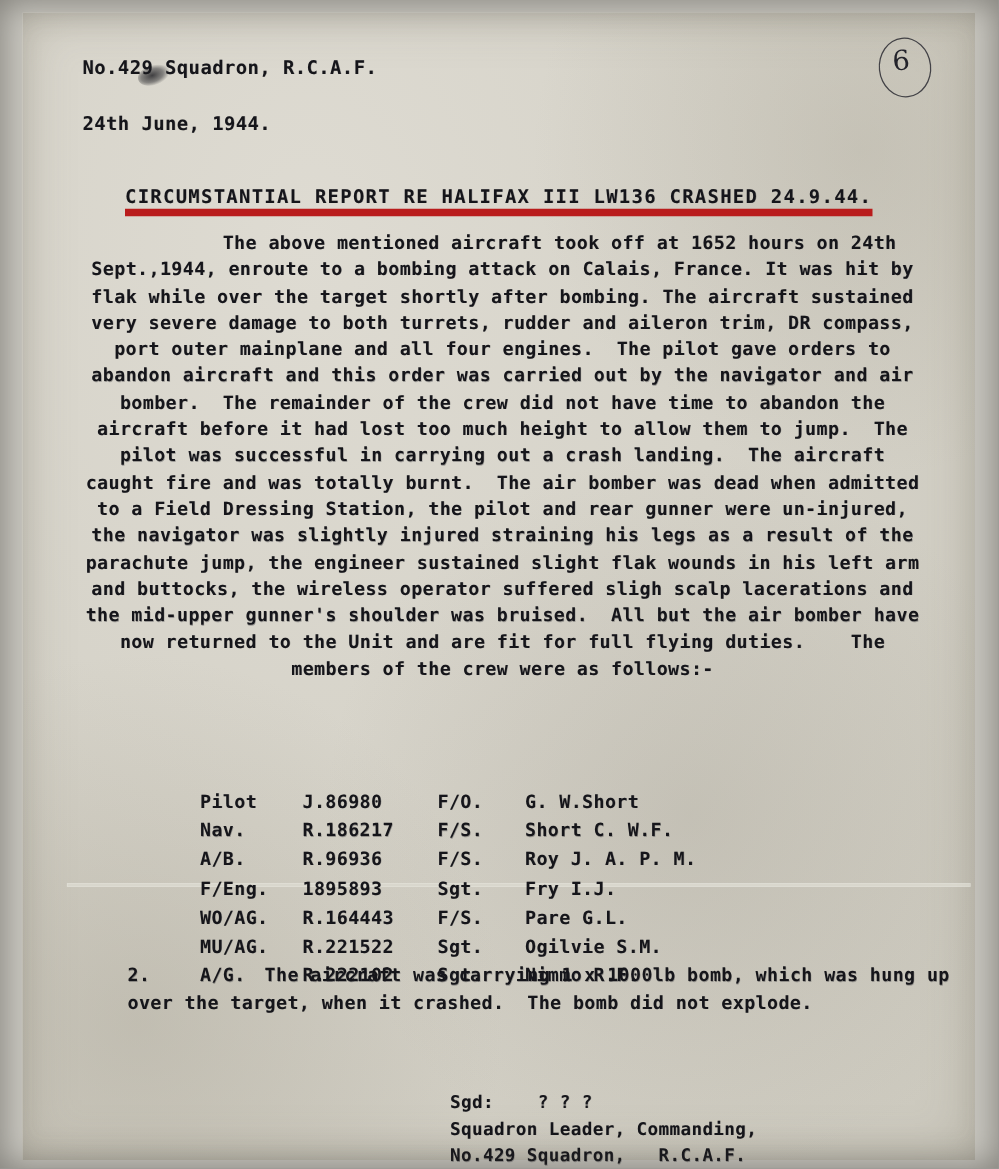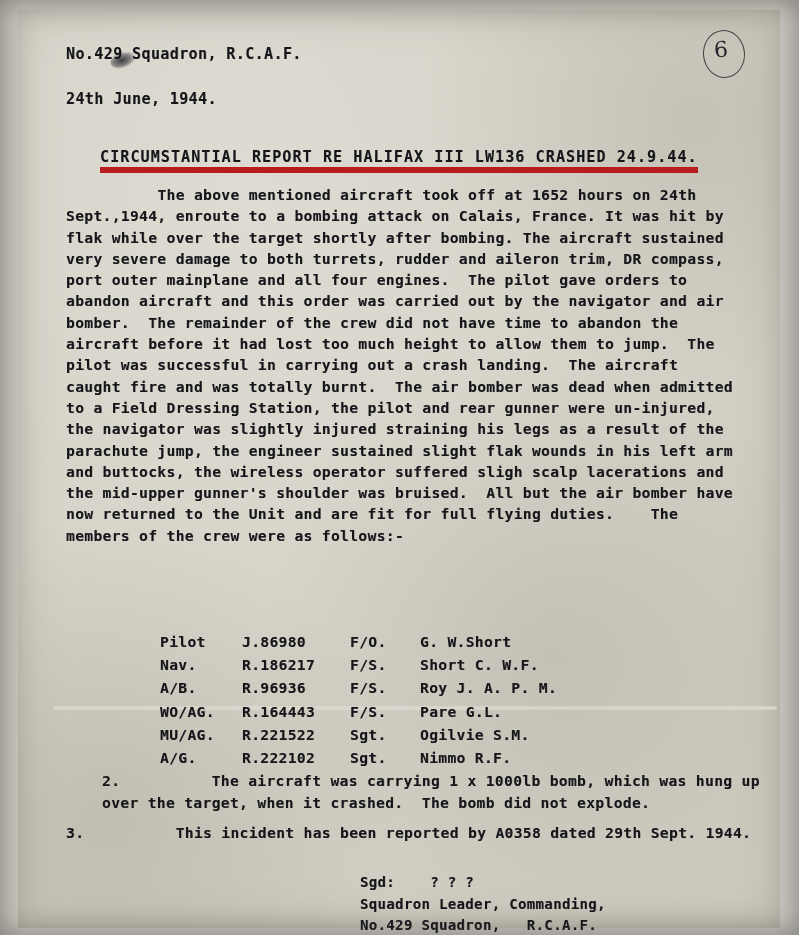--- a/index.html
+++ b/index.html
@@ -70,21 +70,21 @@
   }
 
   #body {
     position: absolute;
     left: 66px;
     top: 184px;
     width: 672px;
     font-size: 14.6px;
     font-weight: bold;
     line-height: 21.3px;
-    text-align: left;
+    text-align: center;
     white-space: pre-wrap;
     letter-spacing: 0.35px;
   }
 
   
   #crew {
     position: absolute;
     left: 160px;
     top: 598px;
     font-size: 14.6px;
@@ -223,20 +223,26 @@
         <td class="c-rank">F/S.</td>
         <td class="c-name">Short C. W.F.</td>
       </tr>
       <tr>
         <td class="c-role">A/B.</td>
         <td class="c-num">R.96936</td>
         <td class="c-rank">F/S.</td>
         <td class="c-name">Roy J. A. P. M.</td>
       </tr>
       <tr>
+        <td class="c-role">F/Eng.</td>
+        <td class="c-num">1895893</td>
+        <td class="c-rank">Sgt.</td>
+        <td class="c-name">Fry I.J.</td>
+      </tr>
+      <tr>
         <td class="c-role">WO/AG.</td>
         <td class="c-num">R.164443</td>
         <td class="c-rank">F/S.</td>
         <td class="c-name">Pare G.L.</td>
       </tr>
       <tr>
         <td class="c-role">MU/AG.</td>
         <td class="c-num">R.221522</td>
         <td class="c-rank">Sgt.</td>
         <td class="c-name">Ogilvie S.M.</td>
@@ -245,21 +251,20 @@
         <td class="c-role">A/G.</td>
         <td class="c-num">R.222102</td>
         <td class="c-rank">Sgt.</td>
         <td class="c-name">Nimmo R.F.</td>
       </tr>
     </tbody>
       </table>
 
     <div class="para typed" id="para2"><span>2.</span><span>          The aircraft was carrying 1 x 1000lb bomb, which was hung up over the target, when it crashed.  The bomb did not explode.</span></div>
 
-    <div class="para typed" id="para3"><span>3.</span><span>          This incident has been reported by A0358 dated 29th Sept. 1944.</span></div>
 
     <div id="sign" class="typed"><span>Sgd:</span>    <span>? ? ?</span>
 <span>Squadron Leader, Commanding,</span>
 <span>No.429 Squadron,   R.C.A.F.</span></div>
 
   </div>
 
   <div id="vignette"></div>
 </div>
 

